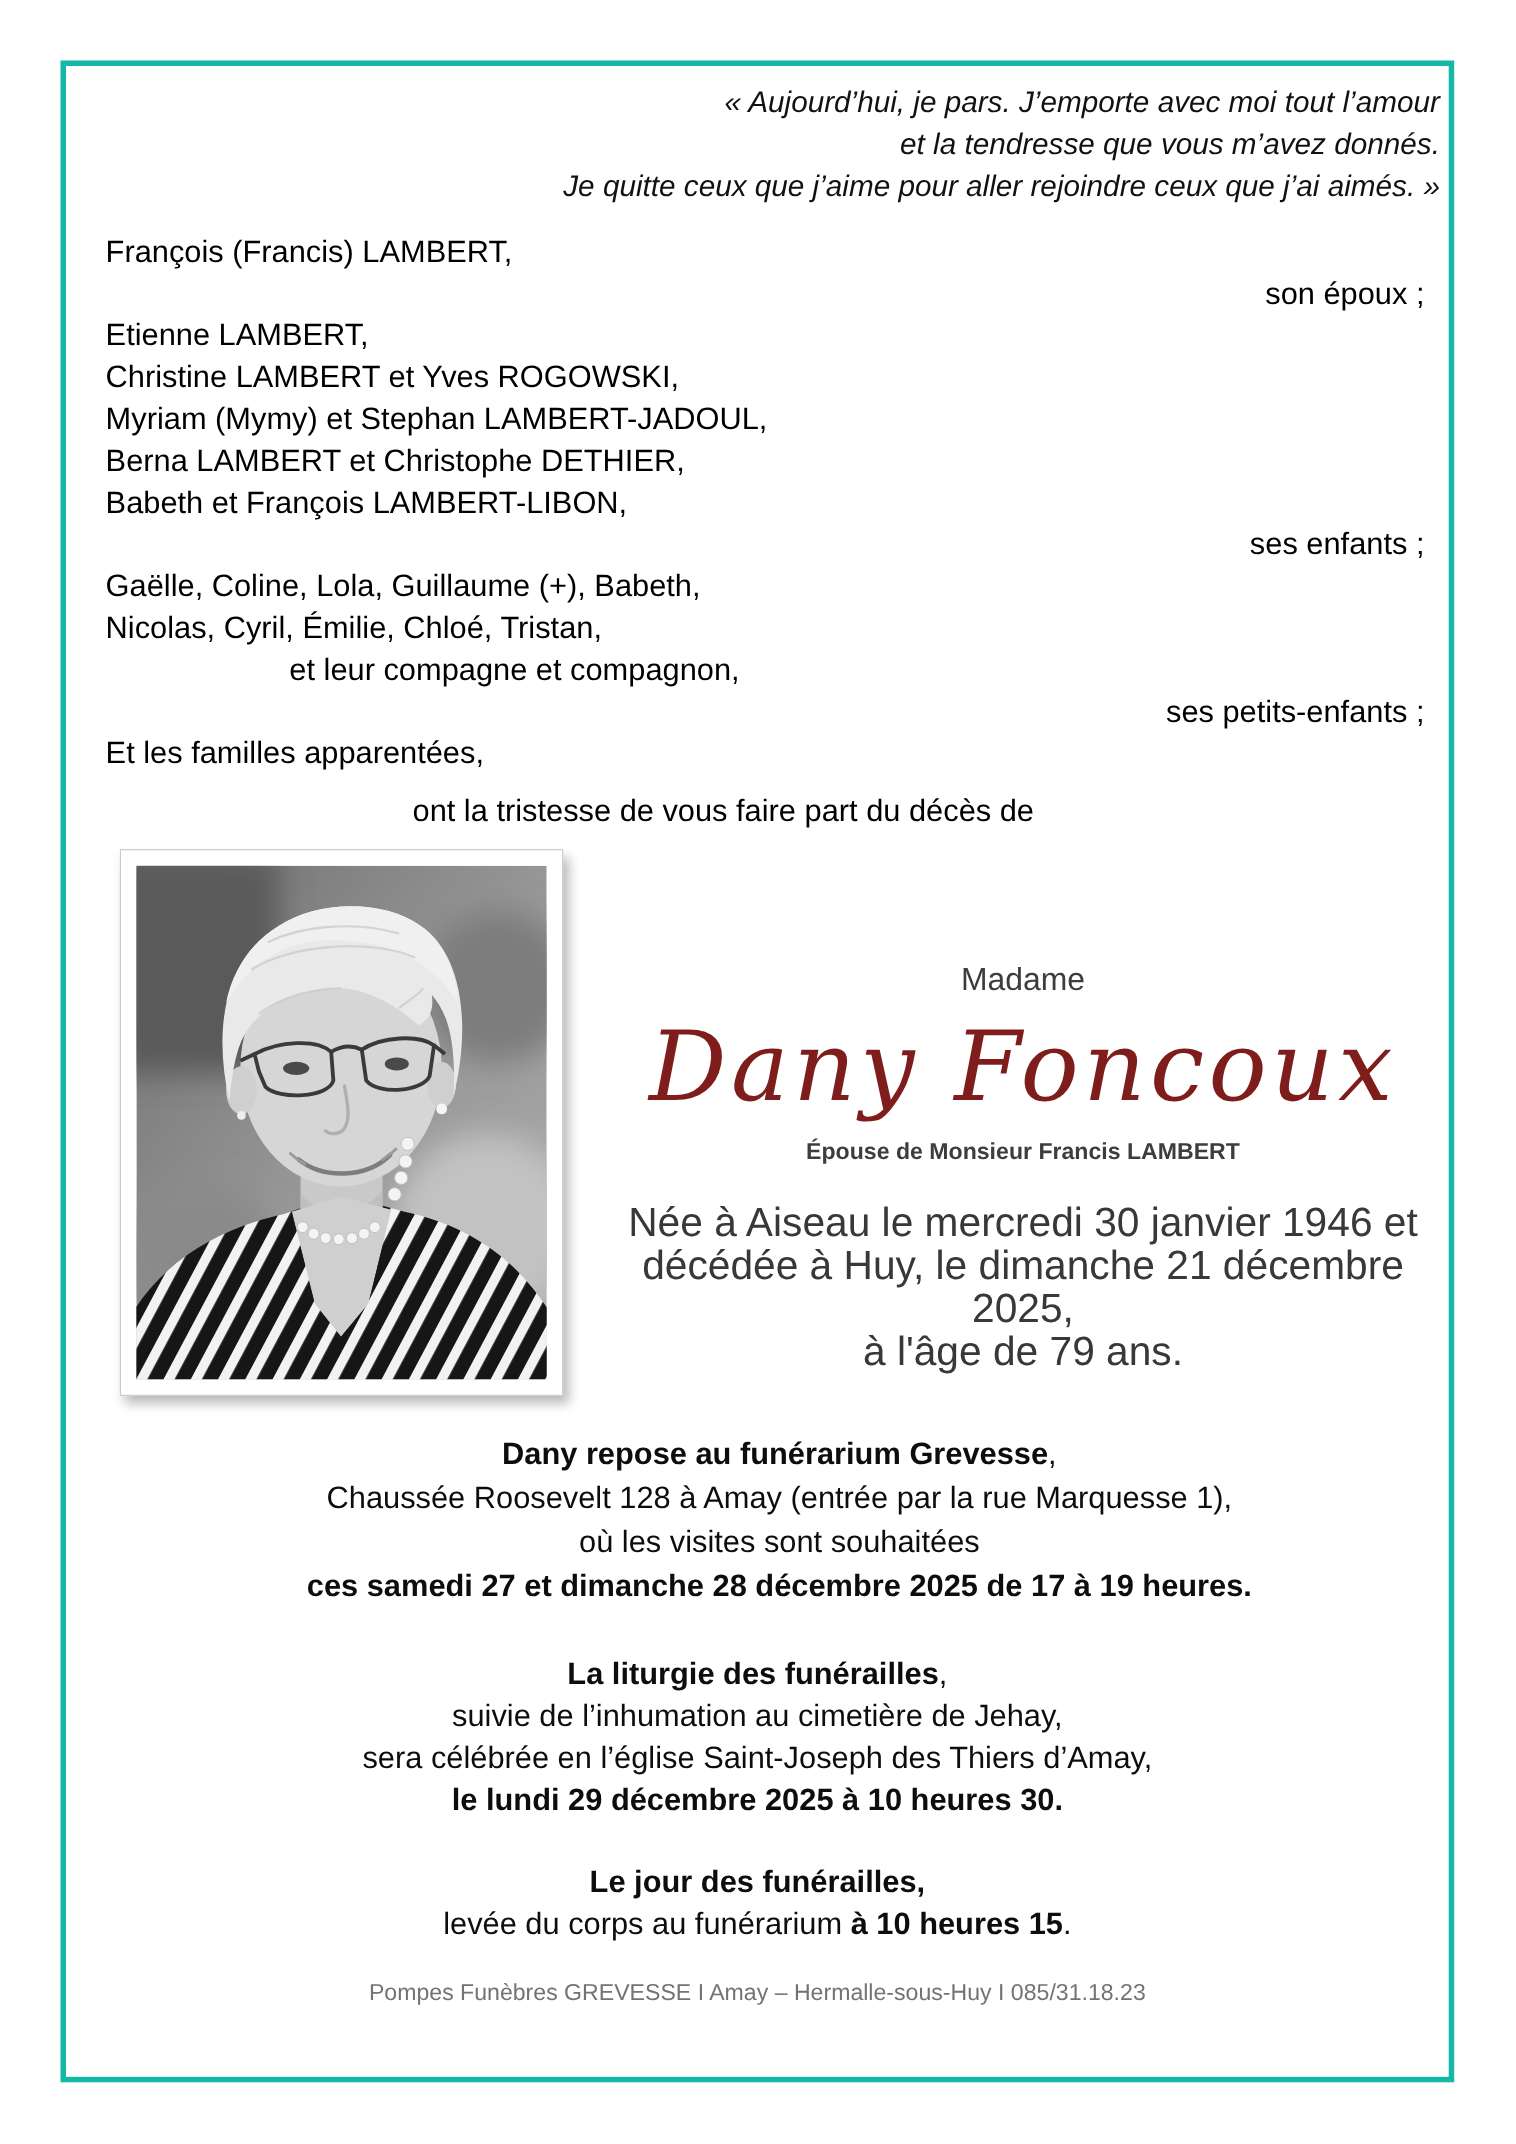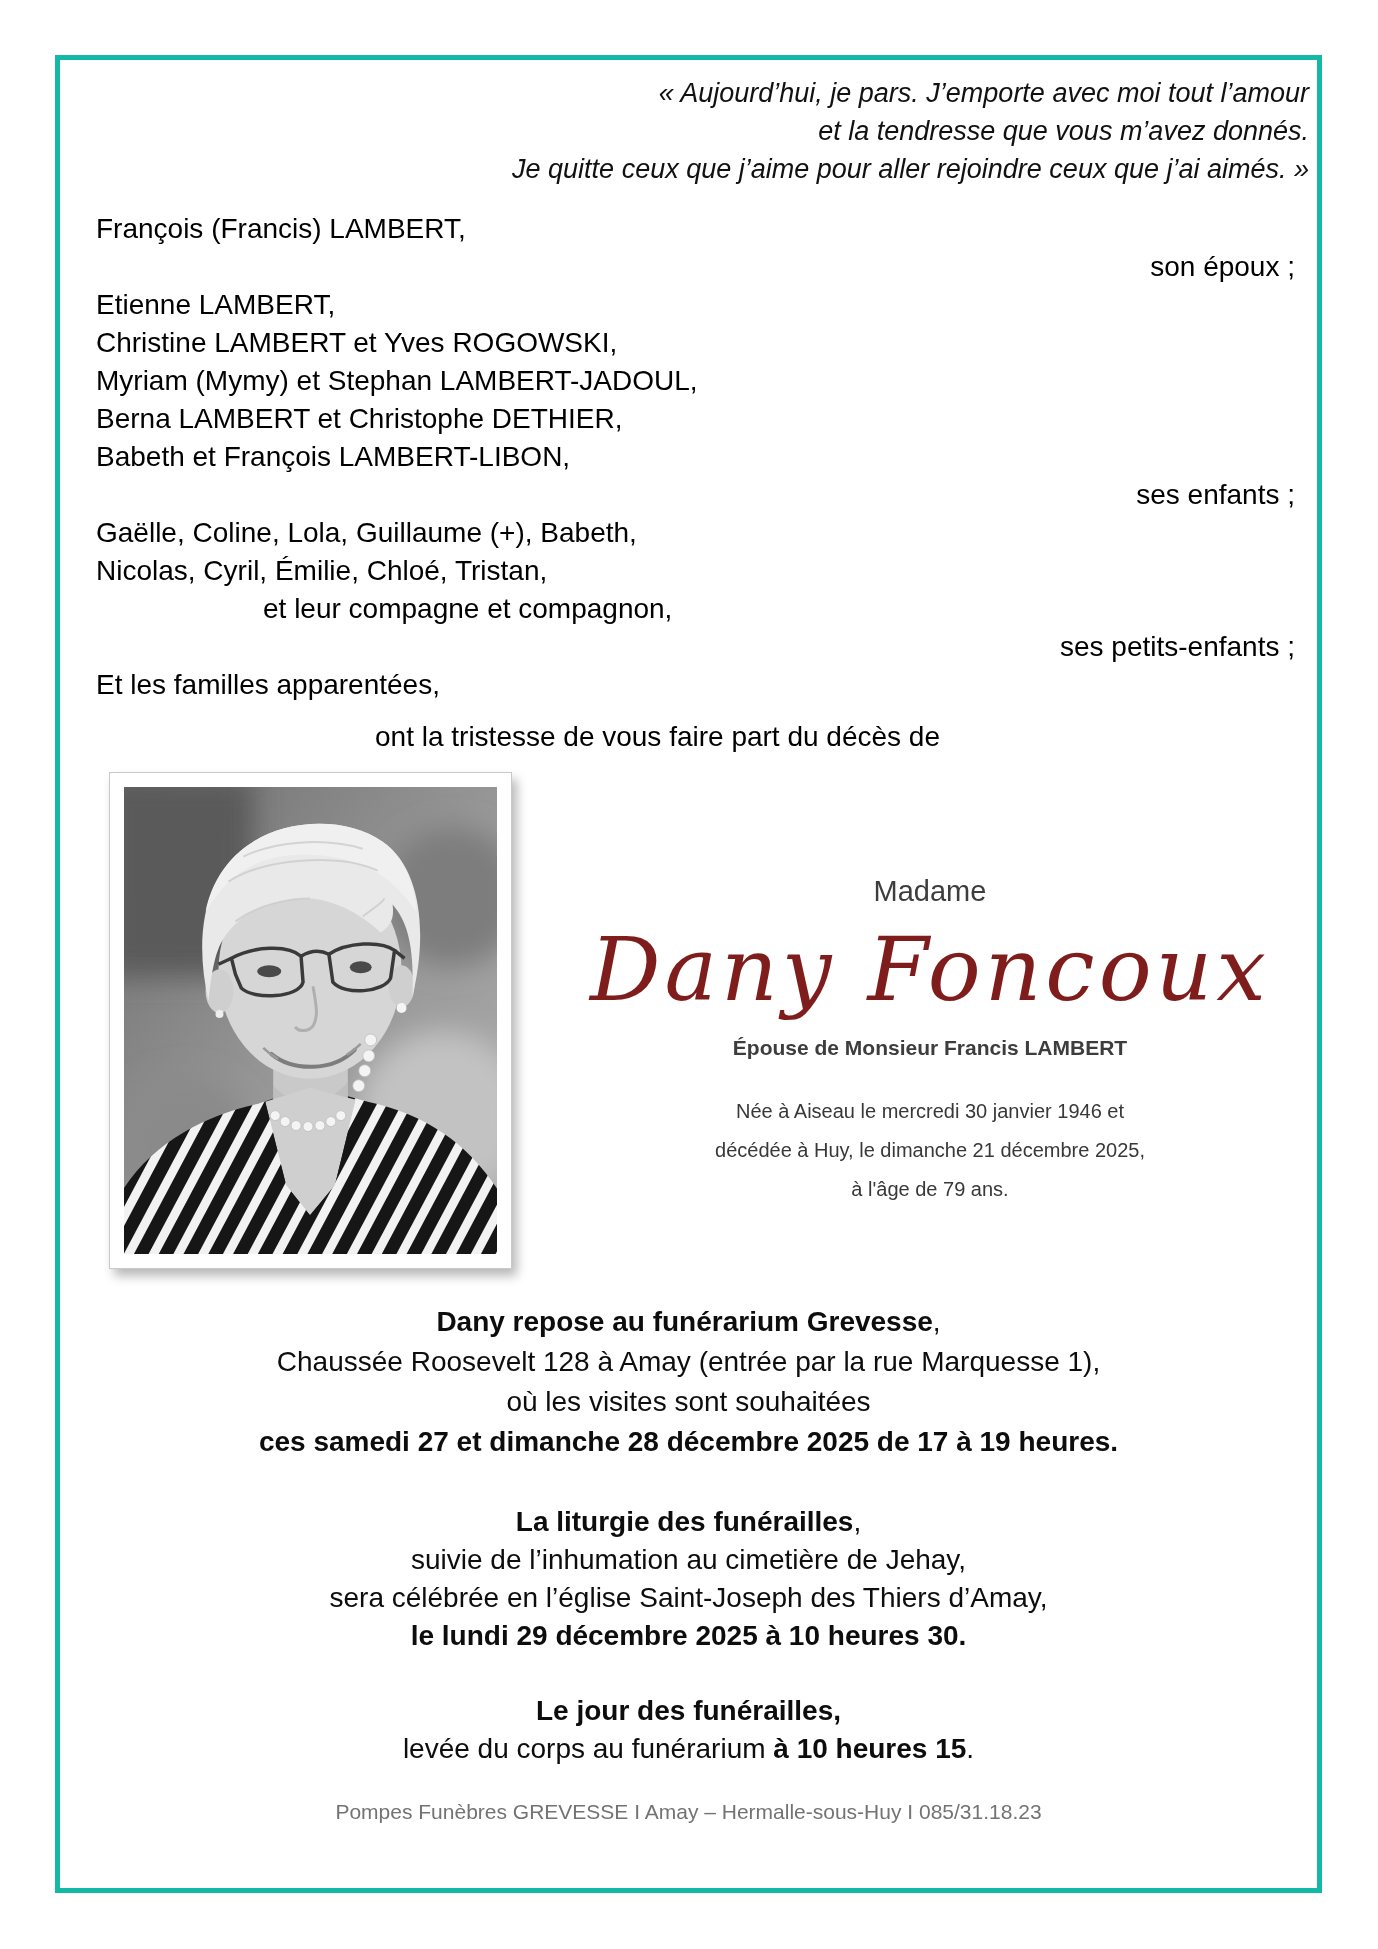--- a/index.html
+++ b/index.html
@@ -69,30 +69,30 @@
     line-height: 108px;
     letter-spacing: 4px;
     color: #7f1d1d;
     margin-top: 8px;
   }
   .deceased .subtitle {
     font-size: 21px; color: #3d3d3d; line-height: 36px; margin-top: 6px; font-weight: bold;
   }
   .deceased .life {
     margin-top: 26px;
-    font-size: 20px; line-height: 39px; color: #383838;
+    font-size: 37px; line-height: 39px; color: #383838;
   }
   
   .centered-block {
     position: absolute; left: 0; width: 100%;
     text-align: center;
     font-size: 28px;
     color: #0d0d0d;
   }
-  .visitation { top: 1242px; line-height: 40px; }
+  .visitation { top: 1242px; line-height: 40px; padding-left: 20px; }
   .liturgy    { top: 1443px; line-height: 38px; }
   .funeral-day{ top: 1632px; line-height: 38px; }
   .footer-line{ top: 1740px; font-size: 21px; color: #737373; }
   .b { font-weight: bold; }
 </style>
 </head>
 <body>
 
 <div class="page">
   <div class="frame">

